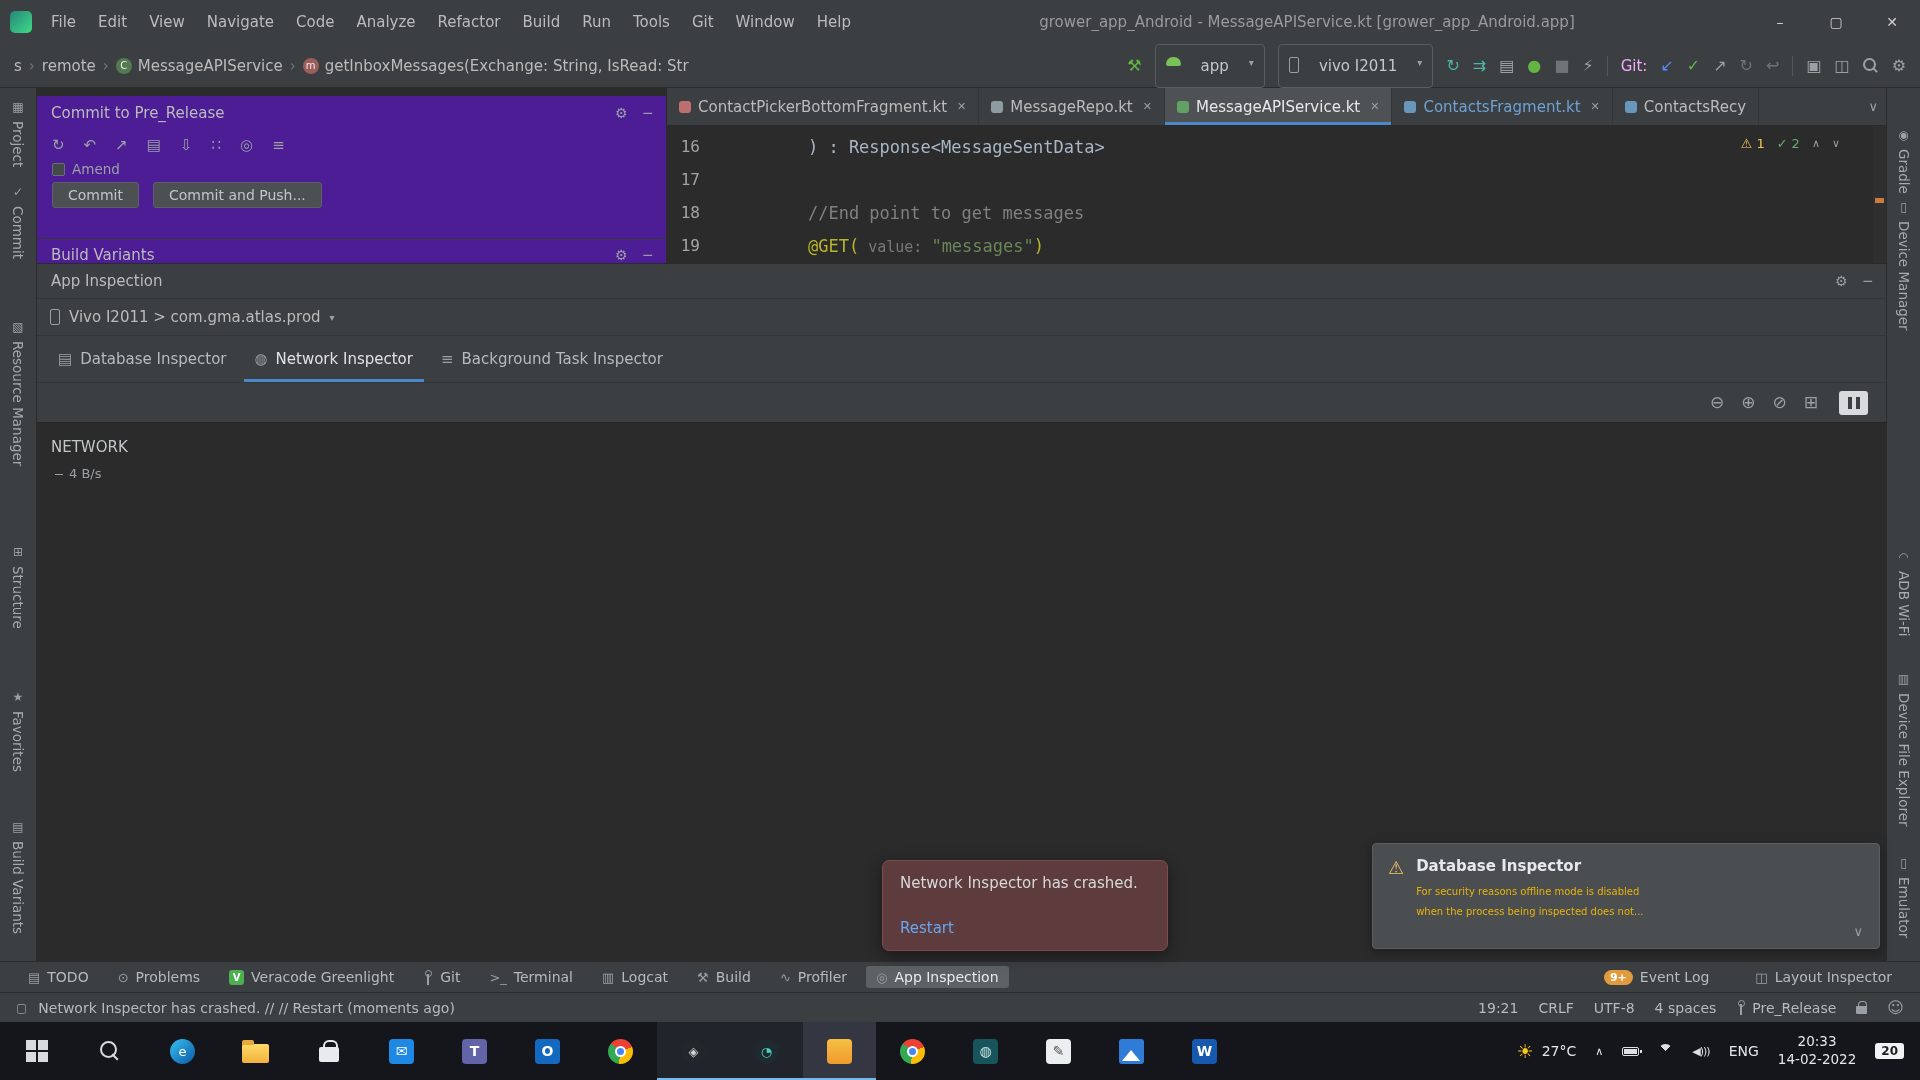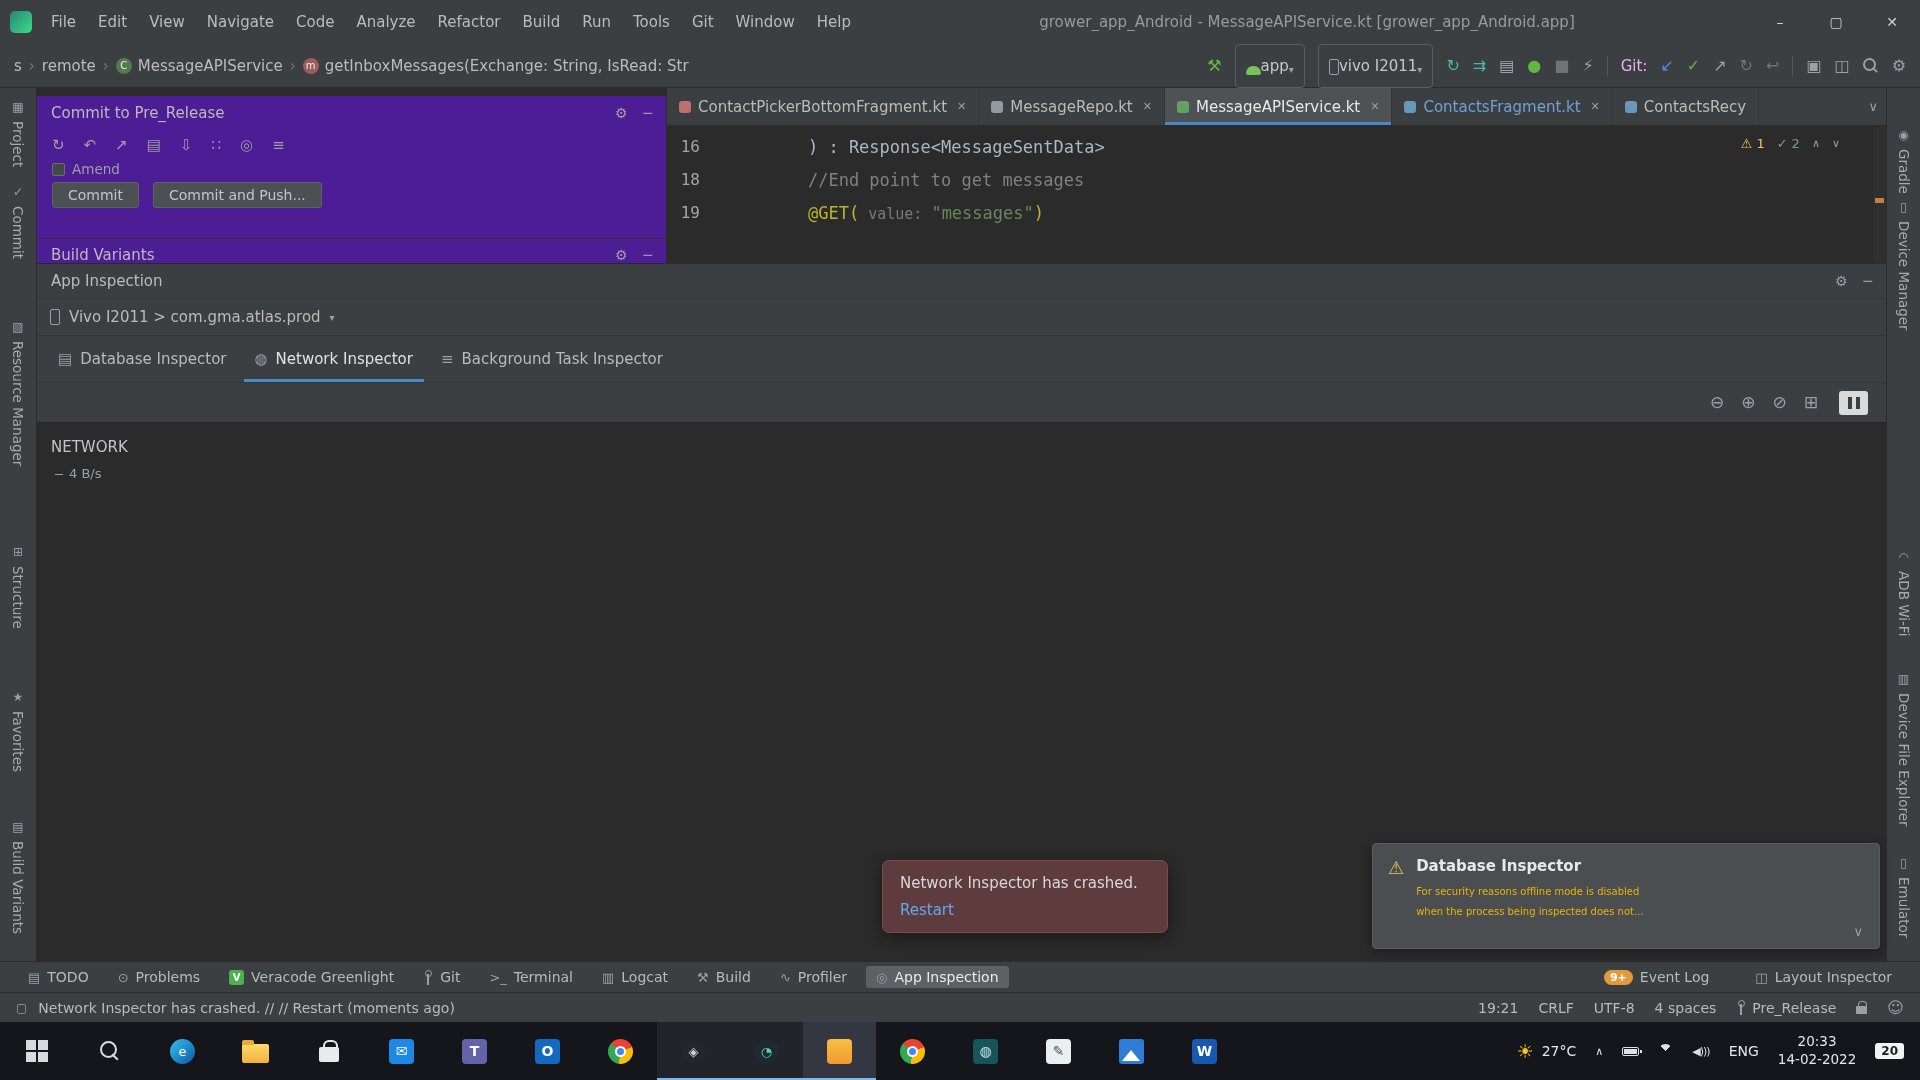--- a/index.html
+++ b/index.html
@@ -19,21 +19,21 @@
   
   .navbar{position:absolute;top:44px;left:0;right:0;height:44px;background:#3c3f41;border-bottom:1px solid #2b2b2b;display:flex;align-items:center;padding:0 14px;gap:8px;z-index:49}
   .breadcrumb{display:flex;align-items:center;gap:2px;white-space:nowrap;overflow:hidden}
   .bc-item{display:inline-flex;align-items:center;gap:6px;color:#bbb}
   .bc-sep{color:#777;margin:0 5px}
   .bc-ic{width:16px;height:16px;border-radius:50%;color:#eee;font-size:10px;display:inline-flex;align-items:center;justify-content:center;flex:none}
   .nav-right{margin-left:auto;display:flex;align-items:center;gap:13px;flex:none}
   .nav-ic{font-size:16px;color:#9aa0a6;line-height:1}
   .c-teal{color:#4db6ac}.c-green{color:#62b543}.c-blue{color:#548af7}.c-dim{color:#6f7477}
   .vsep{width:1px;height:20px;background:#55585a}
-  .dd{display:flex;align-items:flex-end;gap:0;padding:12px 10px;border:1px solid #5a5d5f;border-radius:4px;color:#c4c7c9}
+  .dd{display:flex;align-items:flex-start;gap:20px;padding:12px 10px;border:1px solid #5a5d5f;border-radius:4px;color:#c4c7c9}
   .android-head{width:15px;height:9px;background:#78c257;border-radius:7px 7px 2px 2px}
   .phone-ic{width:10px;height:16px;border:1.5px solid #9aa0a6;border-radius:2px;flex:none}
   .chev{font-size:10px;color:#9aa0a6}
   .git-label{color:#f0abfc}
   .search-ic{position:relative;width:16px;height:16px;display:inline-block}
   .search-ic::before{content:"";position:absolute;width:9px;height:9px;border:2px solid #9aa0a6;border-radius:50%;left:0;top:0}
   .search-ic::after{content:"";position:absolute;width:6px;height:2px;background:#9aa0a6;transform:rotate(45deg);left:9px;top:11px}
 
   
   .stripe{position:absolute;top:88px;bottom:119px;background:#3c3f41;z-index:10}
@@ -94,21 +94,21 @@
   .pause-btn{width:29px;height:24px;background:#d8dadc;border-radius:3px;display:flex;align-items:center;justify-content:center;gap:4px;margin-left:4px}
   .pause-btn span{width:4px;height:12px;background:#3c3f41}
   .insp-content{flex:1;background:#2b2b2b;position:relative;border-top:1px solid #242526}
   .net-label{position:absolute;left:14px;top:15px;color:#c2c6c8;font-size:15px}
   .net-rate{position:absolute;left:18px;top:43px;color:#9aa0a6;font-size:13px}
   .net-rate::before{content:"";display:inline-block;width:8px;height:1px;background:#9aa0a6;margin-right:6px;vertical-align:middle}
 
   
   .crash-popup{position:absolute;left:882px;top:860px;width:286px;background:#5e3c3e;border:1px solid #7a4a4c;border-radius:7px;padding:13px 17px;z-index:70;box-shadow:0 4px 16px rgba(0,0,0,.45)}
   .crash-msg{color:#d6d8da;font-size:15px}
-  .crash-action{color:#67a7f0;font-size:15px;margin-top:9px;display:inline-block}
+  .crash-action{color:#67a7f0;font-size:15px;margin-top:27px;display:inline-block}
 
   
   .notif{position:absolute;right:40px;top:843px;width:508px;height:106px;background:#4a4e51;border:1px solid #5a5e61;border-radius:4px;padding:13px 16px 9px 15px;display:flex;gap:12px;z-index:70;box-shadow:0 3px 12px rgba(0,0,0,.35)}
   .notif-ic{color:#f2c55c;font-size:18px;line-height:1.2;flex:none}
   .notif-body{flex:1}
   .notif-title{color:#e6e8e9;font-size:15px;font-weight:600;margin-bottom:7px}
   .notif-text{color:#eab308;font-size:10px;line-height:20px}
   .notif-chev{align-self:flex-end;color:#9aa0a6;font-size:13px}
 
   
@@ -359,20 +359,24 @@
         <span class="etab-label">ContactsRecy</span>
       </div>
     </div>
   <div class="code-area">
     <div>
         <div class="cl">
           <span class="cl-num">16</span>
           <span class="cl-code"><span class="tok-plain">    ) : Response&lt;MessageSentData&gt;</span></span>
         </div>
         <div class="cl">
+          <span class="cl-num">17</span>
+          <span class="cl-code"></span>
+        </div>
+        <div class="cl">
           <span class="cl-num">18</span>
           <span class="cl-code"><span class="tok-comment">    //End point to get messages</span></span>
         </div>
         <div class="cl">
           <span class="cl-num">19</span>
           <span class="cl-code"><span class="tok-plain">    </span><span class="tok-annotation">@GET(</span><span class="tok-hint"> value: </span><span class="tok-string">"messages"</span><span class="tok-annotation">)</span></span>
         </div>
       </div>
     <div class="code-indicators">
       <span class="ind-warn">

